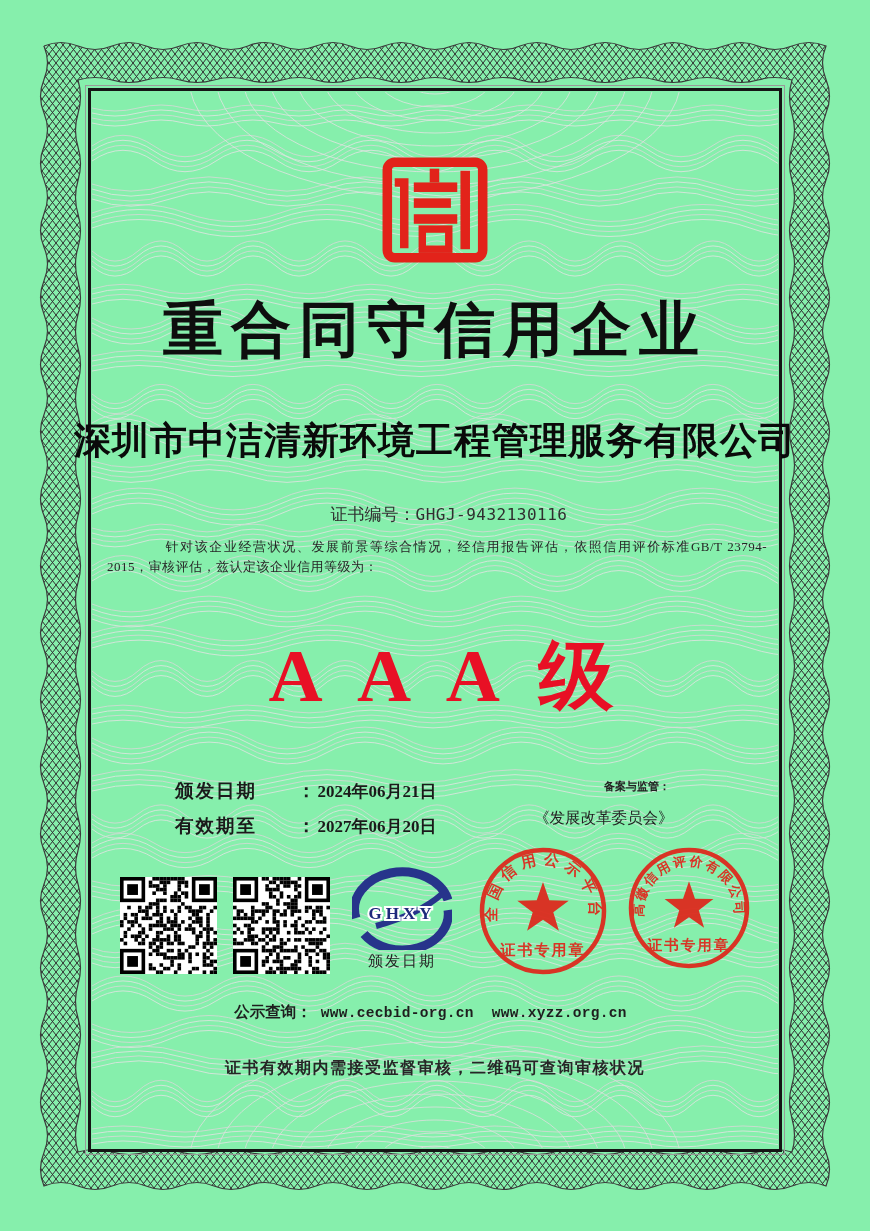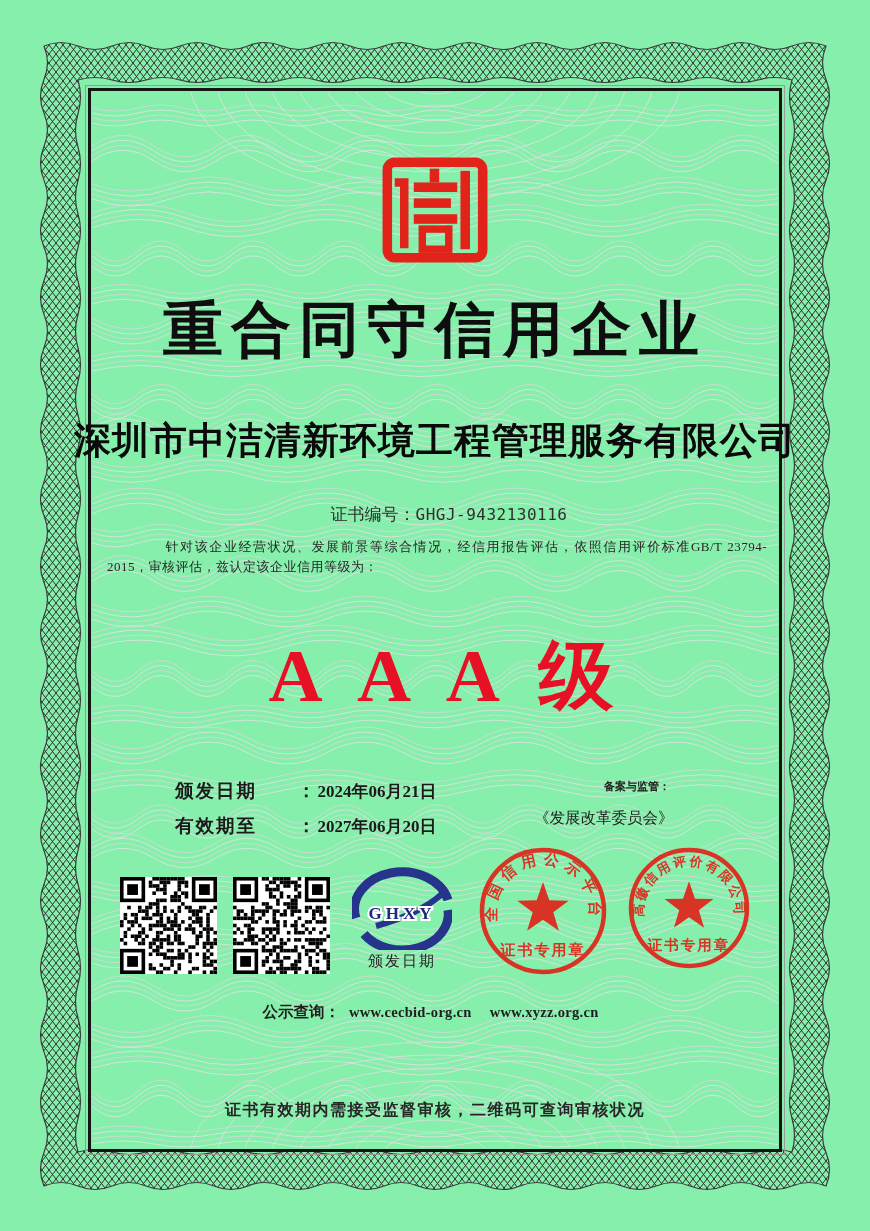--- a/index.html
+++ b/index.html
@@ -28,23 +28,23 @@
   }
   .grade{top:626px;font-size:75px;font-weight:700;letter-spacing:12px;color:#e81025;padding-left:24px;}
   .daterow{left:135px;font-size:17px;color:#1a1a1a;}
   .daterow .lab{font-weight:700;font-size:18.5px;letter-spacing:2px;margin-left:40px;}
   .daterow .val{font-weight:600;}
   .sup1{left:556px;top:779px;font-size:11px;font-weight:600;color:#222;margin-left:48px;}
   .sup2{left:534px;top:808px;font-size:15.5px;color:#222;}
   .qr{position:absolute;width:97px;height:97px;background:#fff;}
   .brand-caption{left:352px;width:100px;top:952px;font-size:15px;color:#222;letter-spacing:2px;text-align:center;position:absolute;}
   .query{font-size:15.5px;color:#1e1e1e;font-weight:600;}
-  .query .url{font-family:Liberation Serif, serif;font-size:14.5px;font-weight:700;margin:0 9px;letter-spacing:.3px;}
+  .query .url{font-family:Liberation Mono, monospace;font-size:14.5px;font-weight:700;margin:0 9px;letter-spacing:.3px;}
   .q1{top:1002px;} .q2{top:1031px;}
-  .footer{top:1058px;font-size:16px;font-weight:600;letter-spacing:1.5px;color:#262626;margin-top:42px;}
+  .footer{top:1058px;font-size:16px;font-weight:600;letter-spacing:1.5px;color:#262626;}
   .seal{position:absolute;opacity:.95;}
 </style>
 </head>
 <body>
 
 <div class="page">
 
   <svg id="bg" width="870" height="1231" viewBox="0 0 870 1231">
     <defs>
       <pattern id="mesh" width="7" height="9" patternUnits="userSpaceOnUse">

